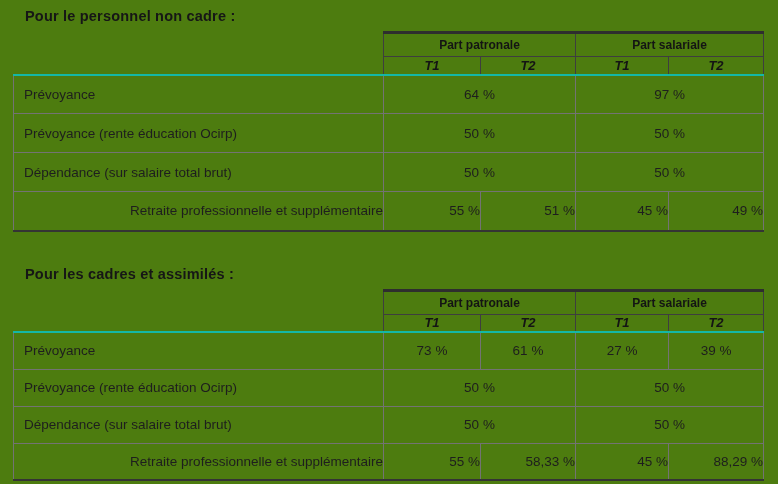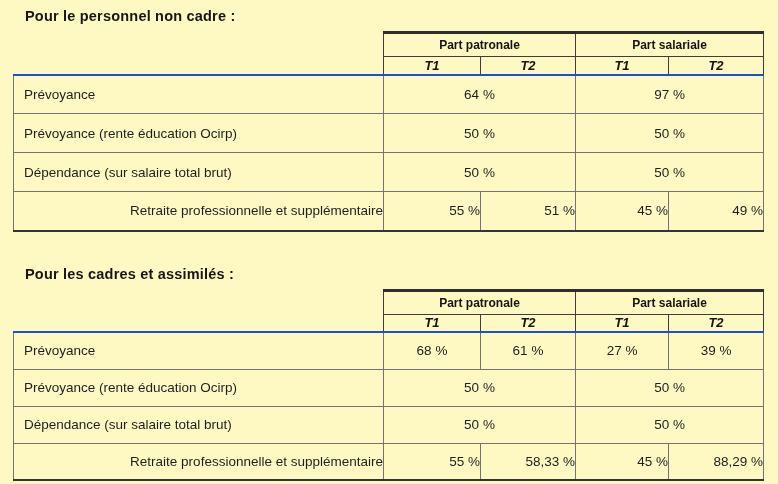--- a/index.html
+++ b/index.html
@@ -1,21 +1,21 @@
 <!DOCTYPE html>
 <html><head>
 <meta charset="utf-8">
 <style>
   * { box-sizing: border-box; }
   html, body { margin: 0; padding: 0; background: #ffffff; }
   .page {
     position: relative;
     width: 778px;
     height: 484px;
-    background: #fef9c3;
+    background: #4d7c0f;
     font-family: "Liberation Sans", sans-serif;
     color: #1e1e1e;
     padding: 8px 15px 0 13px;
     overflow: hidden;
   }
   .section-title {
     font-size: 14.5px;
     font-weight: 700;
     color: #161616;
     margin: 0 0 7px 12px;
@@ -50,21 +50,21 @@
     color: #141414;
   }
   th.sub {
     border: 1px solid #3e3e3e;
     font-size: 13px;
     font-weight: 700;
     font-style: italic;
     color: #141414;
   }
   tbody td { border: 1px solid #737373; }
-  tbody tr:first-child td { border-top: 2px solid #1d4ed8; margin-top: 30px; }
+  tbody tr:first-child td { border-top: 2px solid #14b8a6; margin-top: 30px; }
   tbody tr:last-child td { border-bottom: 2px solid #343434; text-align: right; }
   tbody td.lbl { text-align: left; padding-left: 10px; }
   tbody td.val { text-align: center; }
   .sec1 tbody tr { height: 39px; }
   .sec2 tbody tr { height: 37px; }
 </style>
 </head>
 <body>
 
 <div class="page">
@@ -138,21 +138,21 @@
         <tr class="h2">
           <th class="sub">T1</th>
           <th class="sub">T2</th>
           <th class="sub">T1</th>
           <th class="sub">T2</th>
         </tr>
       </thead>
       <tbody>
         <tr>
           <td class="lbl">Prévoyance</td>
-          <td class="val">68 %</td>
+          <td class="val">73 %</td>
           <td class="val">61 %</td>
           <td class="val">27 %</td>
           <td class="val">39 %</td>
         </tr>
         <tr>
           <td class="lbl">Prévoyance (rente éducation Ocirp)</td>
           <td class="val" colspan="2">50 %</td>
           <td class="val" colspan="2">50 %</td>
         </tr>
         <tr>

